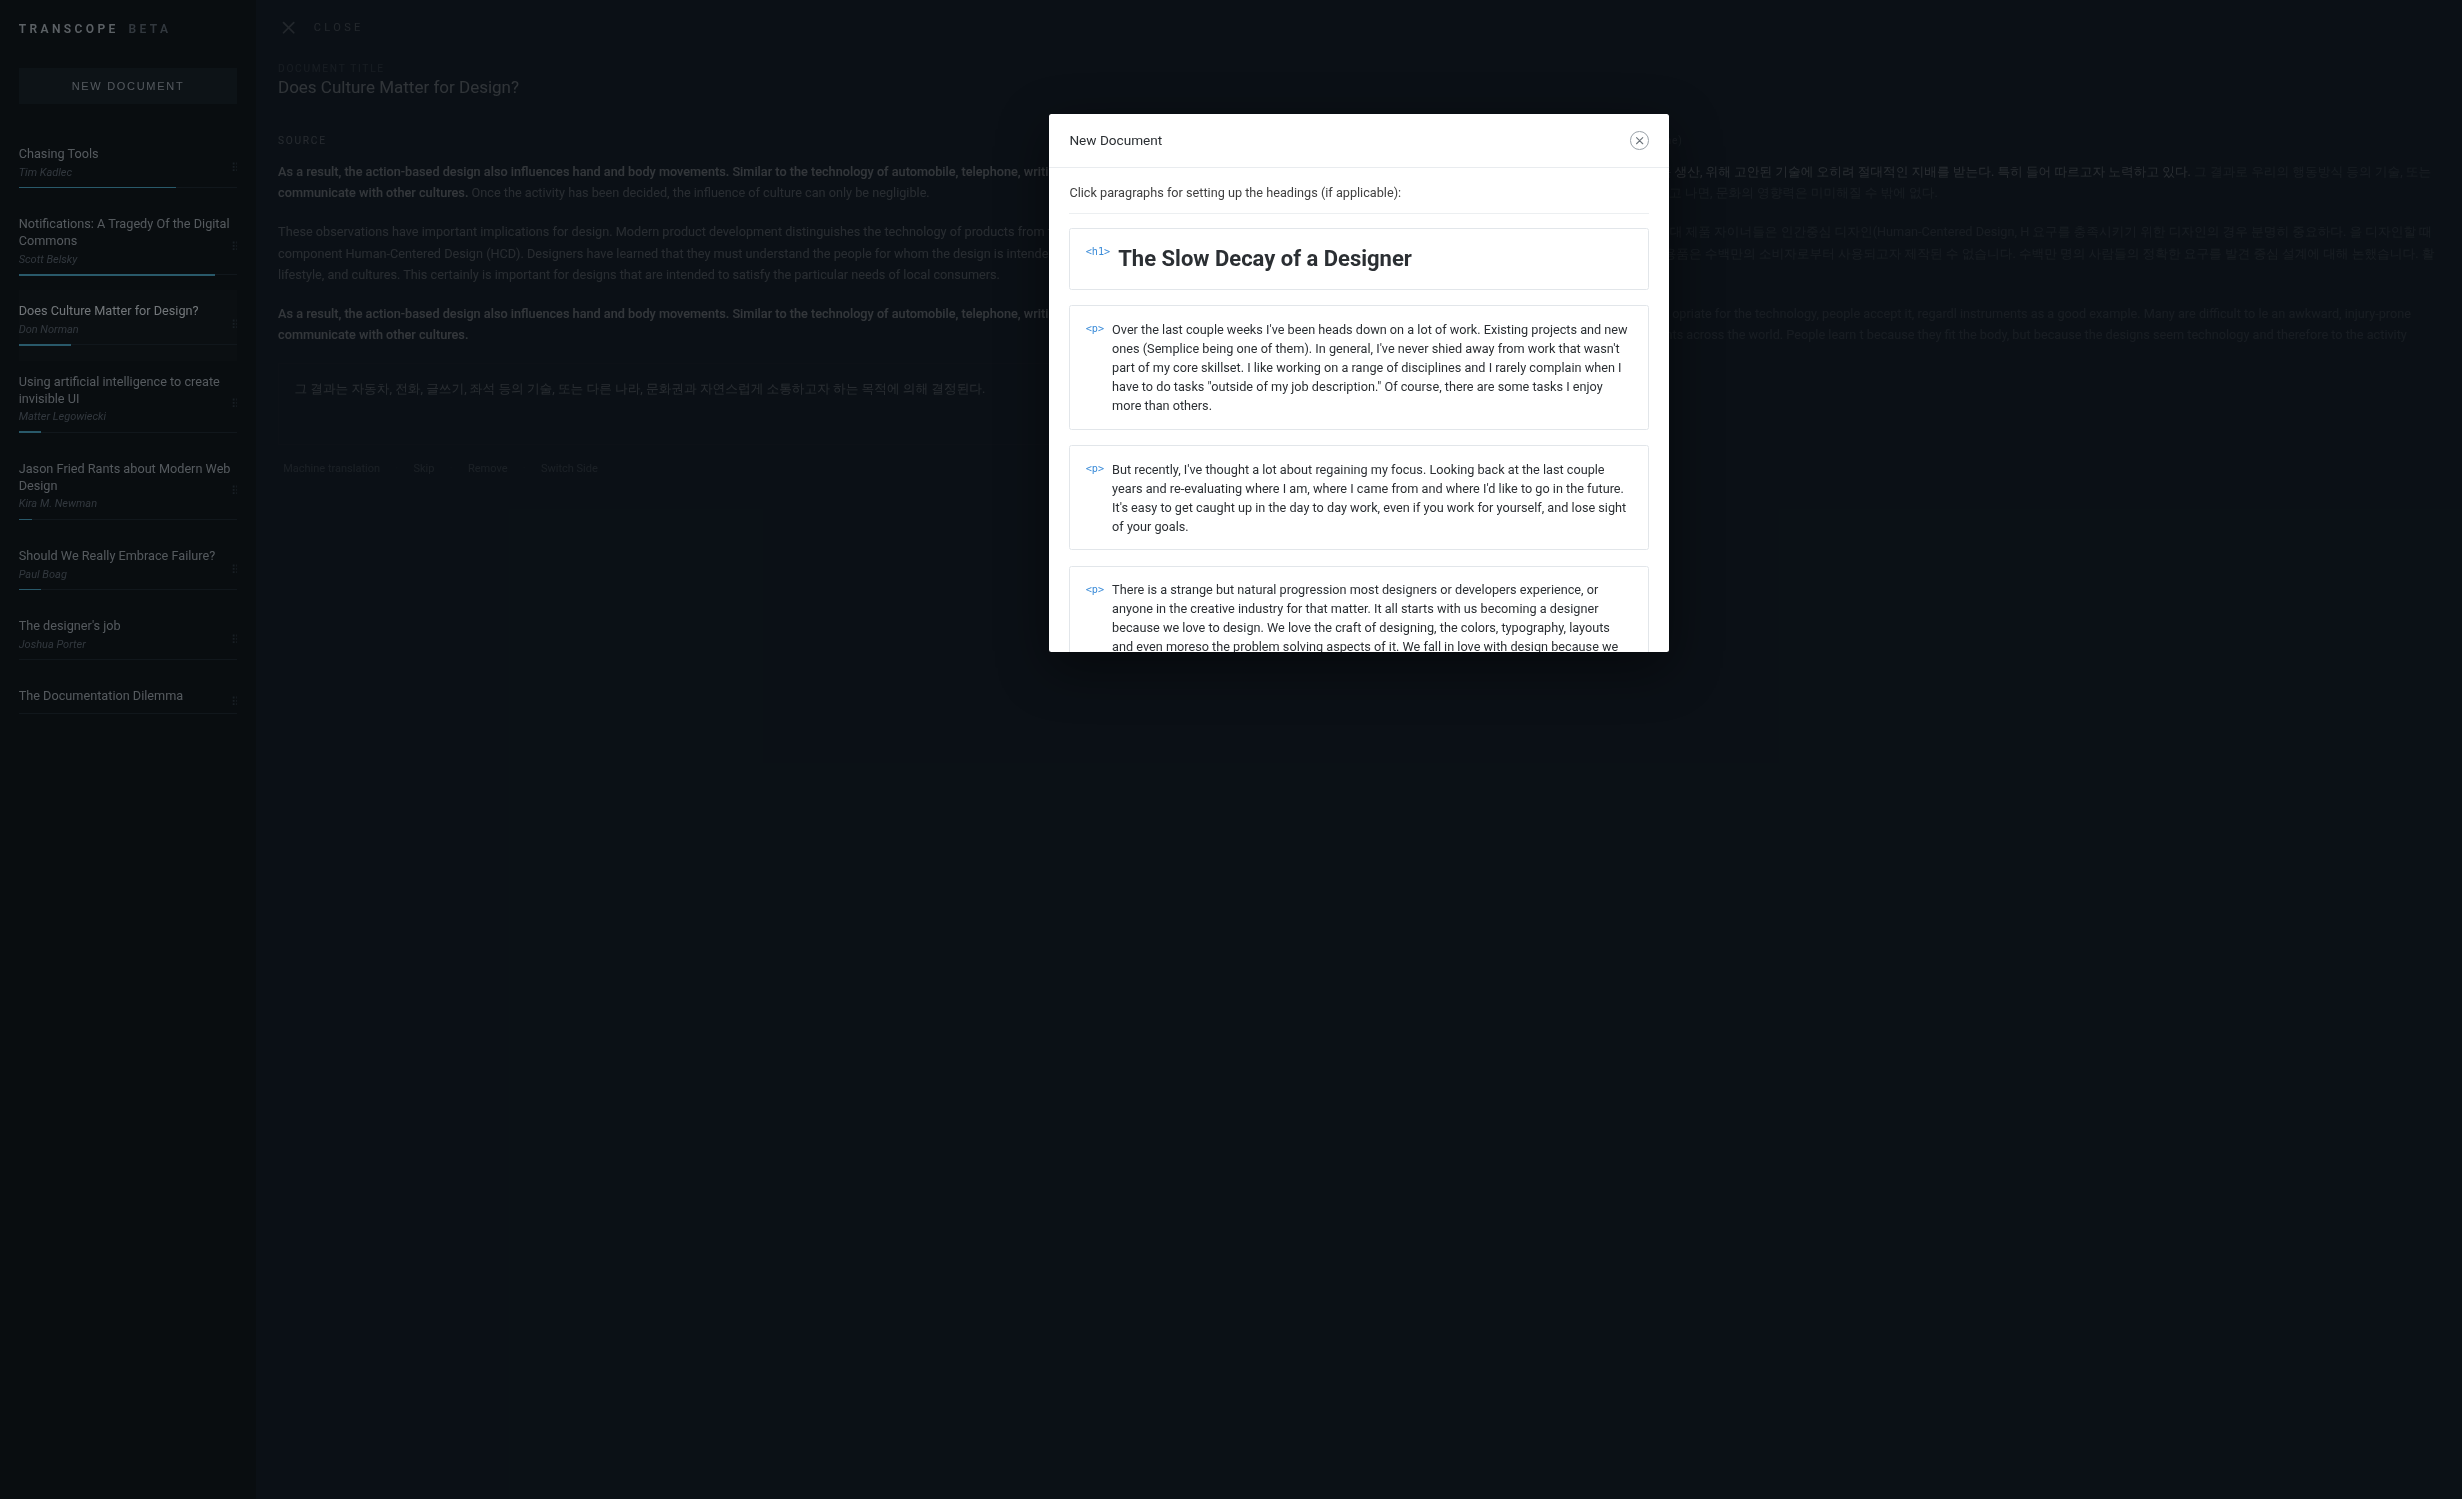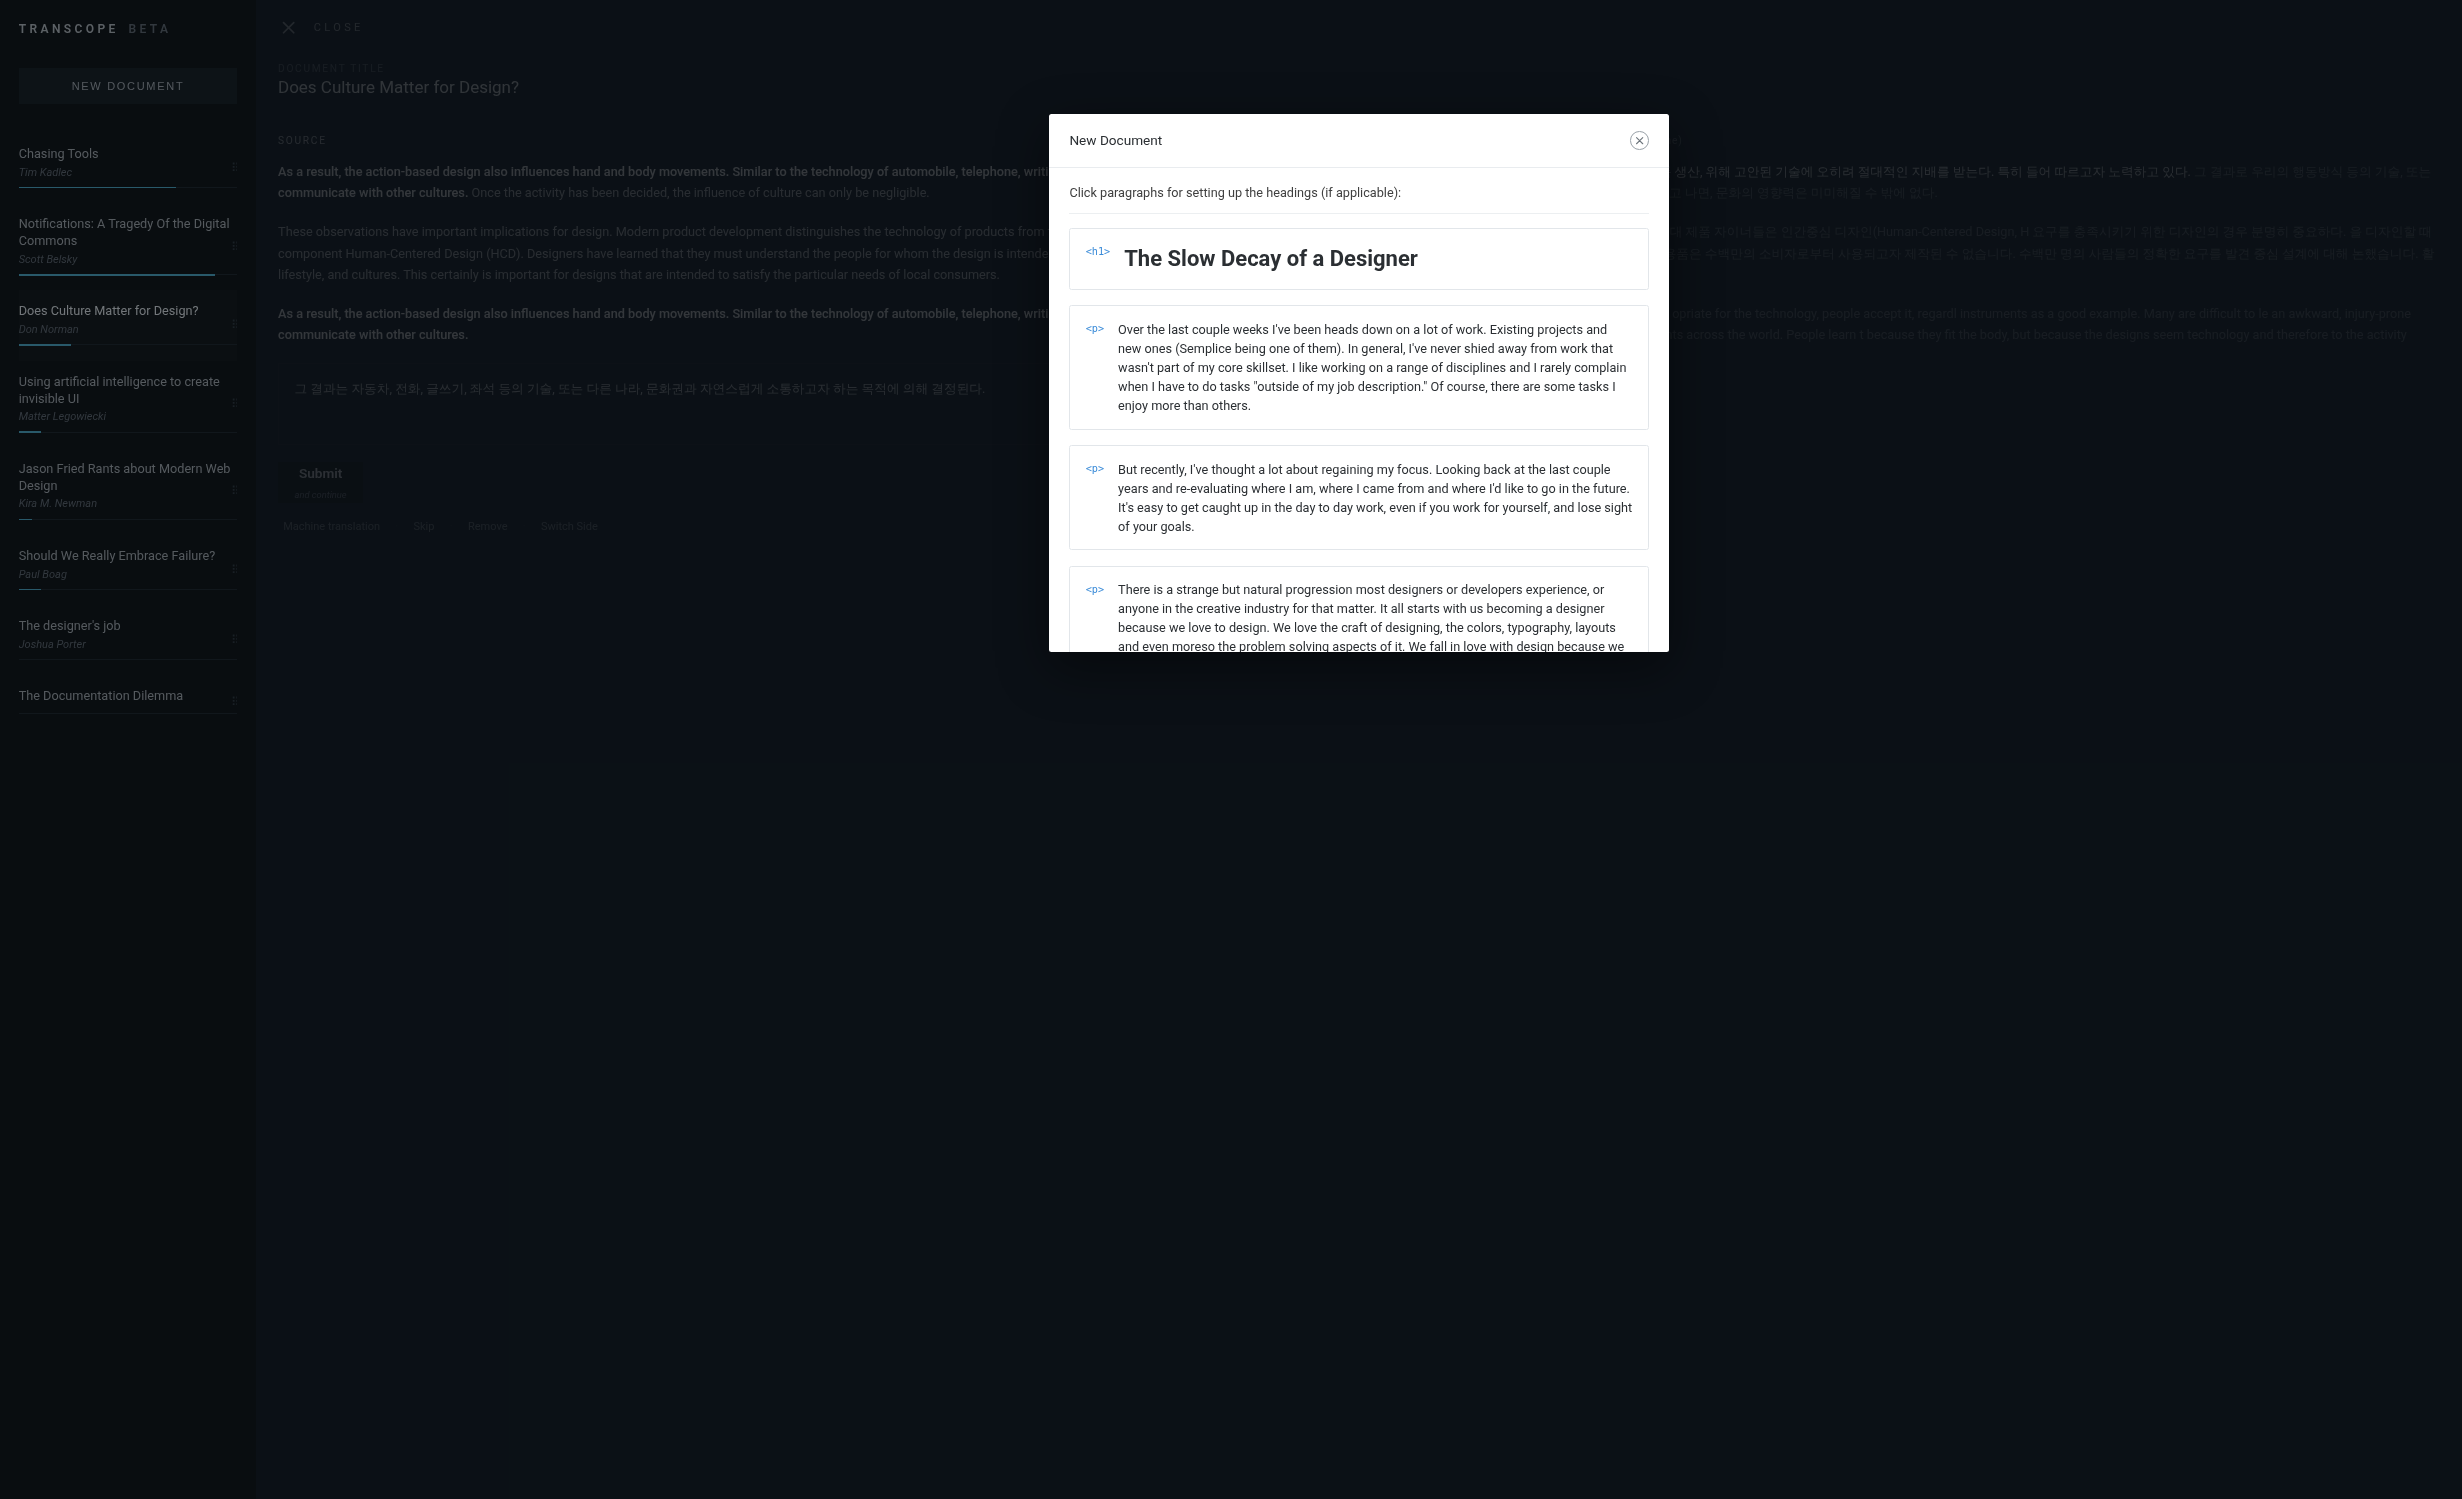--- a/index.html
+++ b/index.html
@@ -34,41 +34,41 @@
   .panes { display: flex; padding: 0 17px; gap: 34px; height: calc(100% - 136px); }
   .pane { flex: 1; min-width: 0; overflow: hidden; }
   .pane-header { display: flex; align-items: center; gap: 8.5px; padding: 15.3px 5.1px; font-size: 10.2px; letter-spacing: 1.7px; color: #5b6875; }
   .pane-header .lang { color: #a2abb4; }
   .pane-header .stats { color: #5b6875; letter-spacing: 0.8px; font-size: 10.2px; }
   .pane-body { color: #aab3bb; font-size: 12.7px; line-height: 1.7; padding: 0 5.1px; }
   .pane-body p { margin-bottom: 17px; }
   .pane-body .strong { color: #dfe6eb; font-weight: 500; }
   .pane-body .dim { color: #5b6875; }
 
-  .translate-box { margin-top: 17px; display: flex; gap: 17px; align-items: stretch; flex-direction: column; }
+  .translate-box { margin-top: 17px; display: flex; gap: 17px; align-items: stretch; }
   .translate-input { flex: 1; border: 0.8px solid #27333d; background: transparent; color: #aab3bb; font-size: 12.7px; padding: 13.6px 15.3px; min-height: 82px; }
   .submit-box { width: 85px; background: #1a2730; display: flex; flex-direction: column; align-items: center; justify-content: center; color: #8f99a2; font-size: 12px; cursor: pointer; }
   .submit-box .sub1 { font-weight: 600; color: #b9c2ca; font-size: 13.6px; }
   .submit-box .sub2 { font-size: 9.3px; font-style: italic; color: #6b7884; margin-top: 1.7px; }
 
   .mt-row { display: flex; gap: 15.3px; color: #6b7884; font-size: 11px; padding: 15.3px 5.1px 0; }
   .mt-row span { cursor: pointer; }
   .mt-row .sep { color: #2e3a44; cursor: default; }
 
   
   .overlay { position: absolute; inset: 0; background: rgba(8,12,16,0.62); display: flex; align-items: flex-start; justify-content: center; padding-top: 114px; }
   .modal { width: 620px; max-height: 538px; display: flex; flex-direction: column; background: #fff; border-radius: 2.5px; overflow: hidden; box-shadow: 0 15.3px 51px rgba(0,0,0,0.45); }
   .modal-head { padding: 17px 20.4px; display: flex; align-items: center; justify-content: space-between; border-bottom: 0.8px solid #e9ecef; }
   .modal-head-title { font-size: 13.6px; color: #2b2f33; }
   .modal-close { width: 18.7px; height: 18.7px; border: 0.8px solid #9aa2a9; border-radius: 50%; display: inline-flex; align-items: center; justify-content: center; cursor: pointer; }
   .modal-close svg { stroke: #6e767d; }
   .modal-instr { padding: 17px 20.4px 6.8px; font-size: 12.7px; color: #404040; }
   .hr { border: none; border-top: 0.8px solid #eceff1; margin: 6.8px 20.4px 0; }
   .para-list { padding: 13.6px 20.4px 0; overflow-y: auto; flex: 1; }
-  .para-card { border: 0.8px solid #e2e6ea; border-radius: 2.5px; padding: 13.6px 15.3px; margin-bottom: 15.3px; display: flex; gap: 14px; align-items: flex-start; cursor: pointer; }
+  .para-card { border: 0.8px solid #e2e6ea; border-radius: 2.5px; padding: 13.6px 15.3px; margin-bottom: 15.3px; display: flex; gap: 8px; align-items: flex-start; cursor: pointer; }
   .para-tag { font-family: ui-monospace, Menlo, Consolas, monospace; font-size: 10.2px; color: #3a8bd8; flex-shrink: 0; padding-top: 3.4px; }
   .para-text { font-size: 12.7px; color: #2b2f33; line-height: 1.5; }
   .para-card.h1 .para-text { font-size: 22px; font-weight: 700; }
 
   .modal-foot { background: #2e3840; padding: 12px 18.7px; display: flex; align-items: center; justify-content: space-between; }
   .steps { display: flex; align-items: center; gap: 0; }
   .step-dot { width: 10.2px; height: 10.2px; border: 1.3px solid #c8ced4; border-radius: 50%; background: transparent; }
   .step-dot.filled { background: #eef1f4; }
   .step-line { width: 13.6px; height: 1.3px; background: #c8ced4; }
   .foot-actions { display: flex; align-items: center; gap: 15.3px; }

